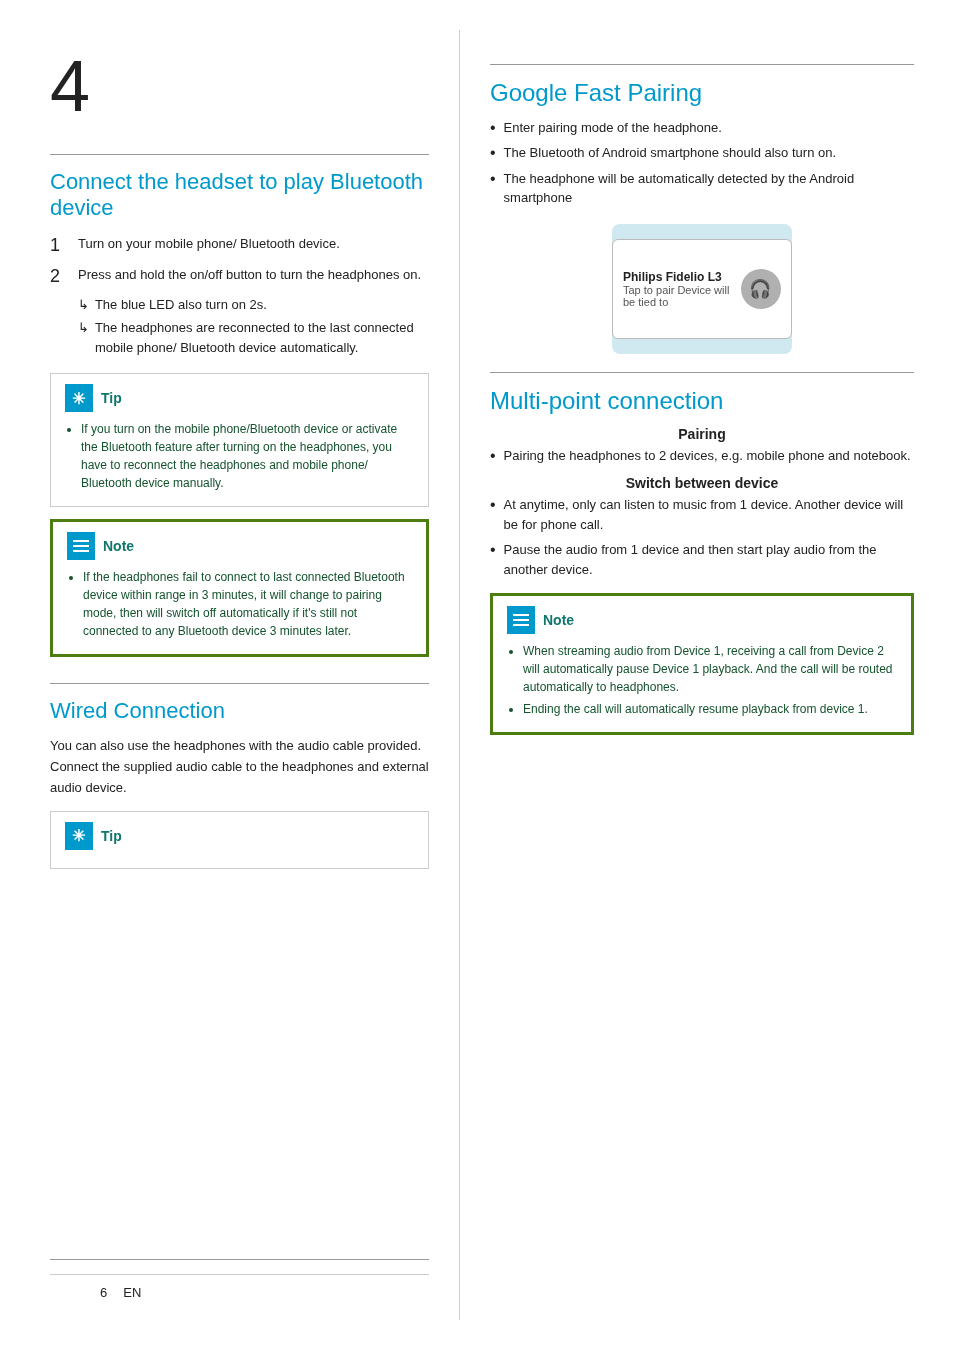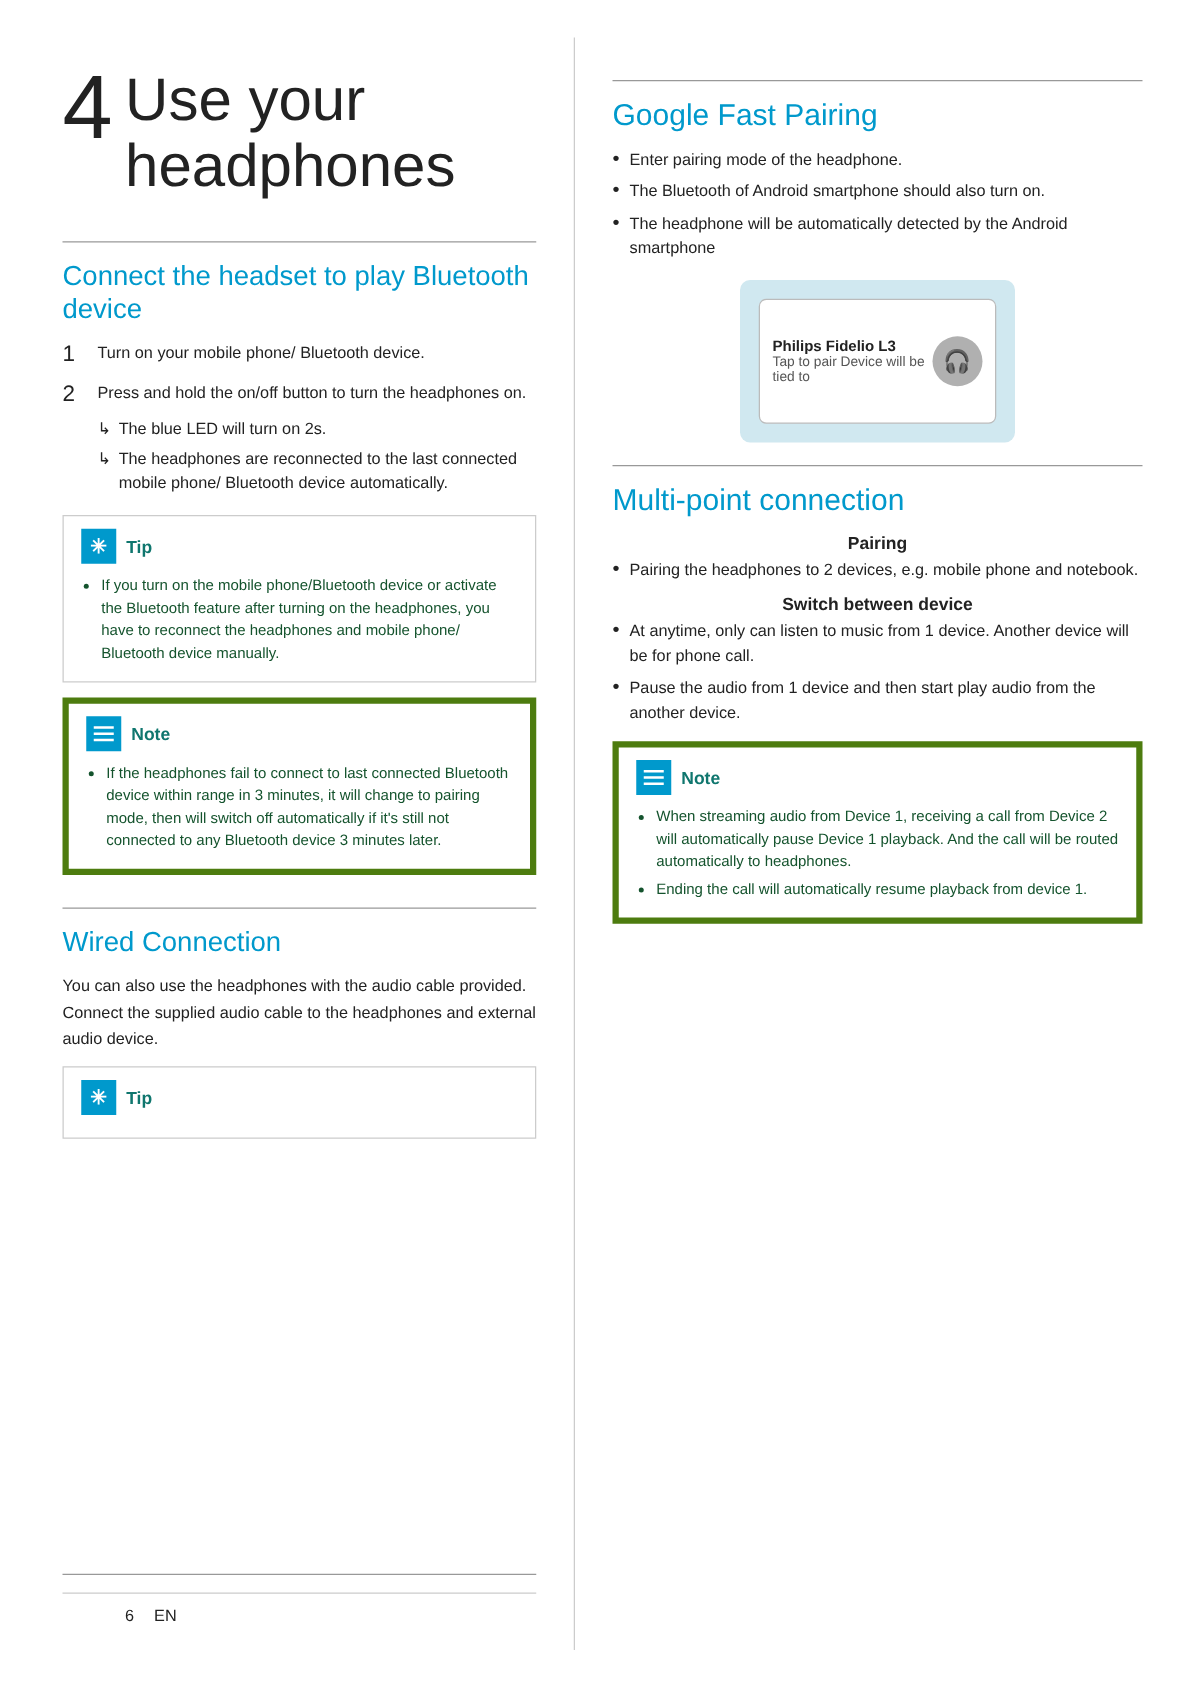--- a/index.html
+++ b/index.html
@@ -107,21 +107,21 @@
       margin-right: 6px;
       font-size: 13px;
     }
     .tip-box {
       border: 1px solid #ccc;
       background: #fff;
       padding: 10px 14px;
       margin: 12px 0;
     }
     .note-box {
-      border: 5px solid #4d7c0f;
+      border: 3px solid #4d7c0f;
       background: #fff;
       padding: 10px 14px;
       margin: 12px 0;
     }
     .box-header {
       display: flex;
       align-items: center;
       margin-bottom: 8px;
     }
     .tip-icon {
@@ -193,21 +193,21 @@
       font-size: 13px;
       line-height: 1.5;
     }
     .bullet-dot {
       color: #222;
       margin-right: 8px;
       font-size: 16px;
       line-height: 1.2;
     }
     .fast-pairing-image {
-      width: 220px;
+      width: 180px;
       height: 130px;
       background: #d0e8f0;
       border-radius: 8px;
       margin: 16px auto;
       display: flex;
       align-items: center;
       justify-content: center;
       position: relative;
       overflow: hidden;
     }
@@ -278,41 +278,40 @@
 </head>
 <body>
 
 <div class="page">
 
   <div class="left-col">
     <div class="left-col-inner">
 
       <div class="chapter-header">
         <span class="chapter-number">4</span>
-        <span class="chapter-title">Use your headphones</span>
       </div>
 
       <hr class="divider">
 
       <div>
         <div class="section-title">Connect the headset to play Bluetooth device</div>
         <ol class="numbered-list">
           <li>
             <span class="num">1</span>
             <span>Turn on your mobile phone/ Bluetooth device.</span>
           </li>
           <li style="flex-direction:column;">
             <div style="display:flex;align-items:flex-start;">
               <span class="num">2</span>
               <span>Press and hold the on/off button to turn the headphones on.</span>
             </div>
             <ul class="sub-list">
               <li>
                 <span class="arrow">↳</span>
-                <span>The blue LED will turn on 2s.</span>
+                <span>The blue LED also turn on 2s.</span>
               </li>
               <li>
                 <span class="arrow">↳</span>
                 <span>The headphones are reconnected to the last connected mobile phone/ Bluetooth device automatically.</span>
               </li>
             </ul>
           </li>
         </ol>
 
         <div class="tip-box">

